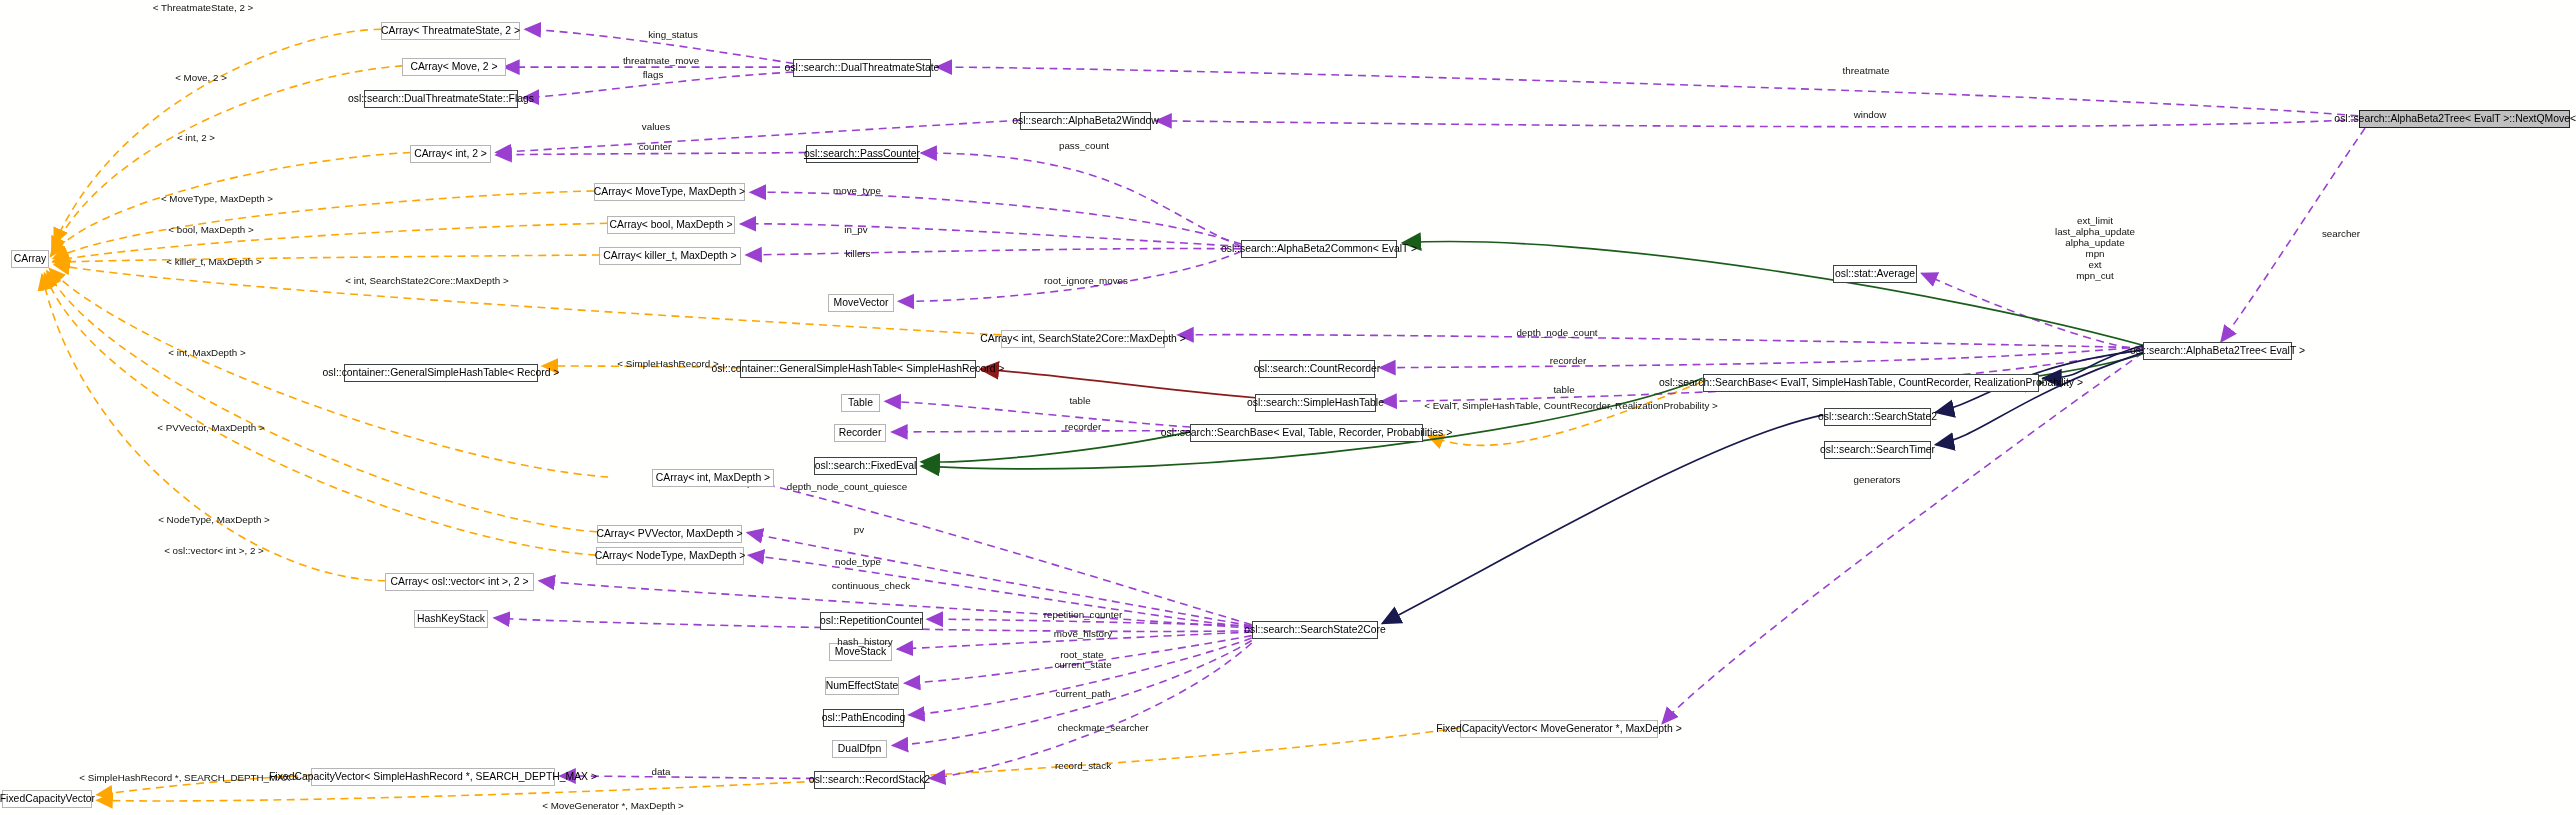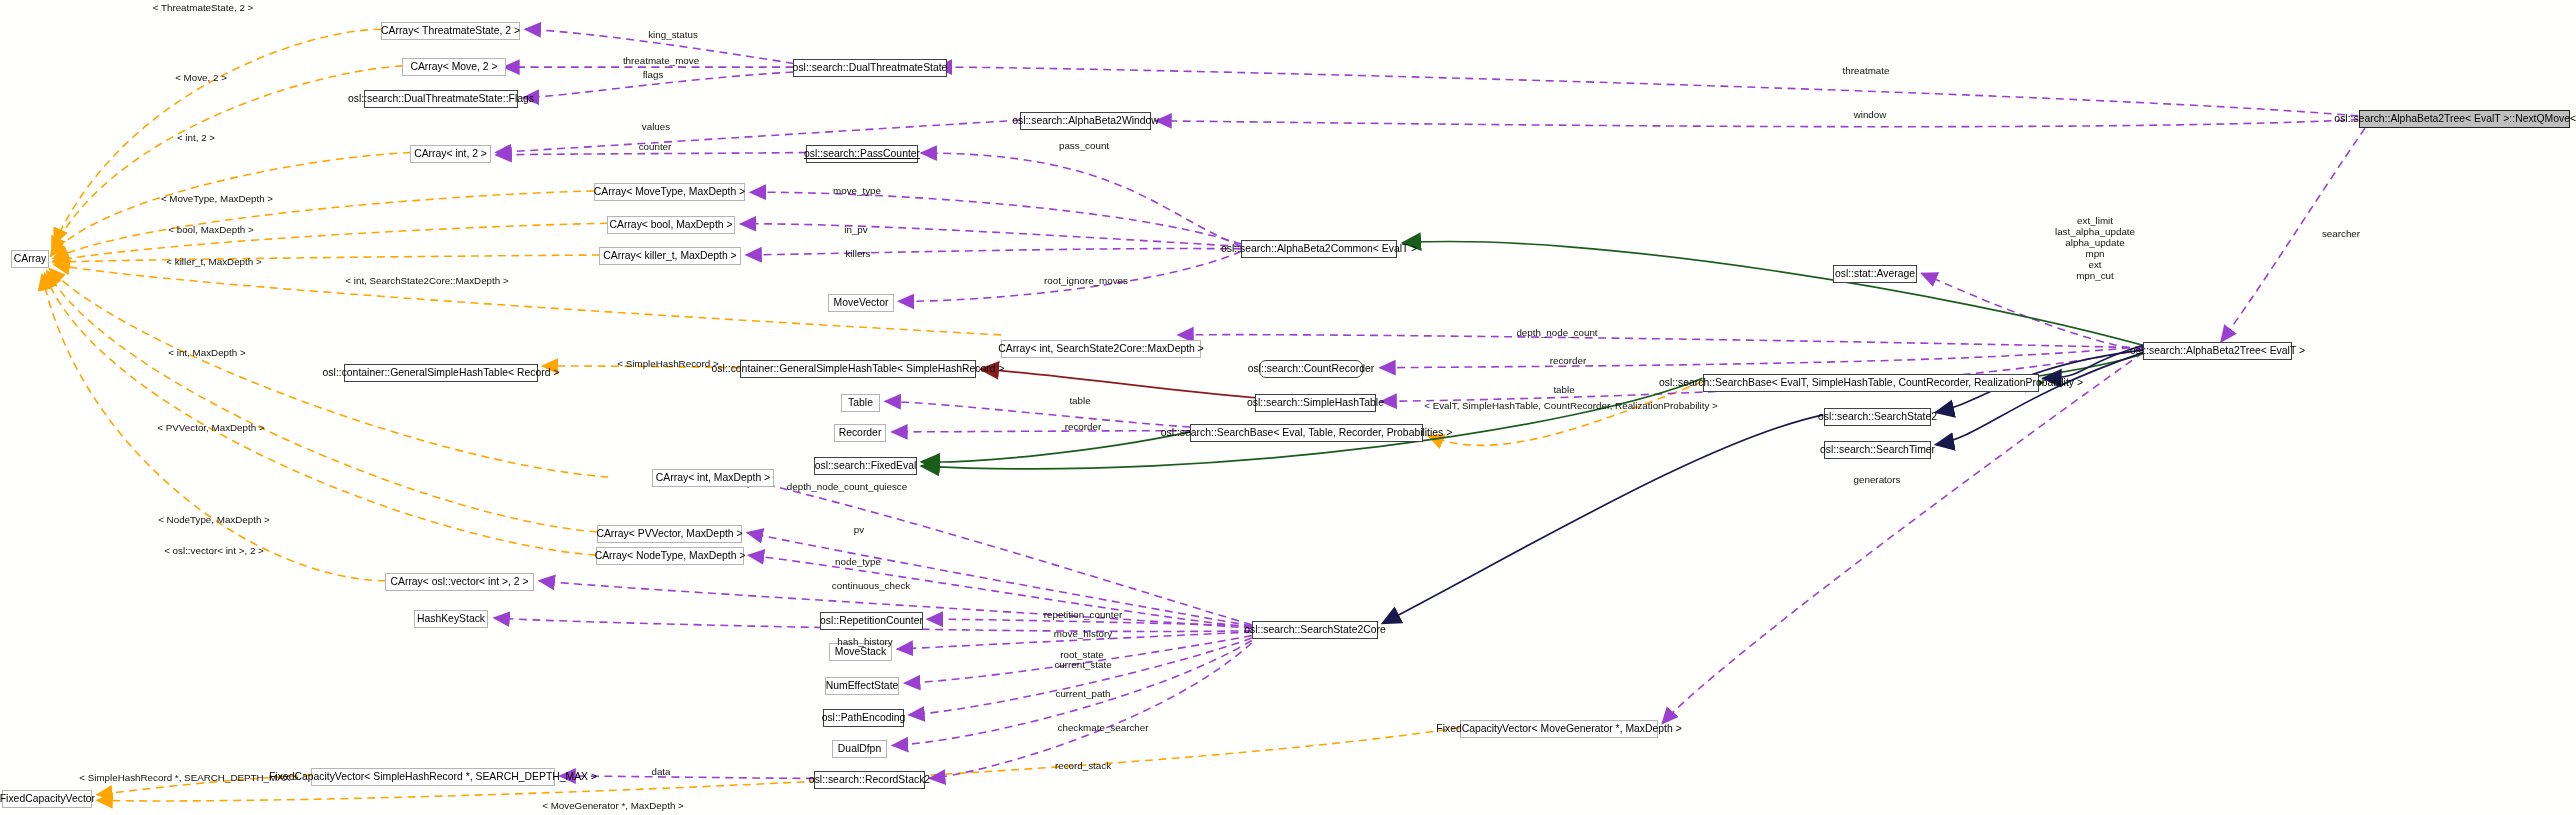--- a/index.html
+++ b/index.html
@@ -130,21 +130,21 @@
     </div>
   <div class="node grey" style="left:607px;top:216px;width:128px;">
       <span>CArray&lt; bool, MaxDepth &gt;</span>
     </div>
   <div class="node grey" style="left:599px;top:247px;width:142px;">
       <span>CArray&lt; killer_t, MaxDepth &gt;</span>
     </div>
   <div class="node grey" style="left:828px;top:294px;width:66px;">
       <span>MoveVector</span>
     </div>
-  <div class="node grey" style="left:1001px;top:340px;width:200px;align-items:center;">
+  <div class="node grey" style="left:1001px;top:330px;width:164px;align-items:center;">
       <span>CArray&lt; int, SearchState2Core::MaxDepth &gt;</span>
     </div>
   <div class="node dark" style="left:344px;top:364px;width:194px;">
       <span>osl::container::GeneralSimpleHashTable&lt; Record &gt;</span>
     </div>
   <div class="node dark" style="left:740px;top:360px;width:236px;">
       <span>osl::container::GeneralSimpleHashTable&lt; SimpleHashRecord &gt;</span>
     </div>
   <div class="node grey" style="left:841px;top:394px;width:39px;">
       <span>Table</span>
@@ -181,33 +181,33 @@
     </div>
   <div class="node dark" style="left:823px;top:709px;width:81px;">
       <span>osl::PathEncoding</span>
     </div>
   <div class="node grey" style="left:832px;top:740px;width:55px;">
       <span>DualDfpn</span>
     </div>
   <div class="node dark" style="left:814px;top:771px;width:111px;">
       <span>osl::search::RecordStack2</span>
     </div>
-  <div class="node dark" style="left:793px;top:59px;width:154px;text-align:center;">
+  <div class="node dark" style="left:793px;top:59px;width:138px;text-align:center;">
       <span>osl::search::DualThreatmateState</span>
     </div>
   <div class="node dark" style="left:1020px;top:112px;width:131px;">
       <span>osl::search::AlphaBeta2Window</span>
     </div>
   <div class="node dark" style="left:806px;top:145px;width:112px;text-decoration:underline;">
       <span>osl::search::PassCounter</span>
     </div>
   <div class="node dark" style="left:1241px;top:240px;width:156px;">
       <span>osl::search::AlphaBeta2Common&lt; EvalT &gt;</span>
     </div>
-  <div class="node dark" style="left:1259px;top:360px;width:104px;border-radius:7px;">
+  <div class="node dark" style="left:1259px;top:360px;width:116px;">
       <span>osl::search::CountRecorder</span>
     </div>
   <div class="node dark" style="left:1255px;top:394px;width:121px;">
       <span>osl::search::SimpleHashTable</span>
     </div>
   <div class="node dark" style="left:1190px;top:424px;width:233px;">
       <span>osl::search::SearchBase&lt; Eval, Table, Recorder, Probabilities &gt;</span>
     </div>
   <div class="node dark" style="left:1252px;top:621px;width:126px;">
       <span>osl::search::SearchState2Core</span>

